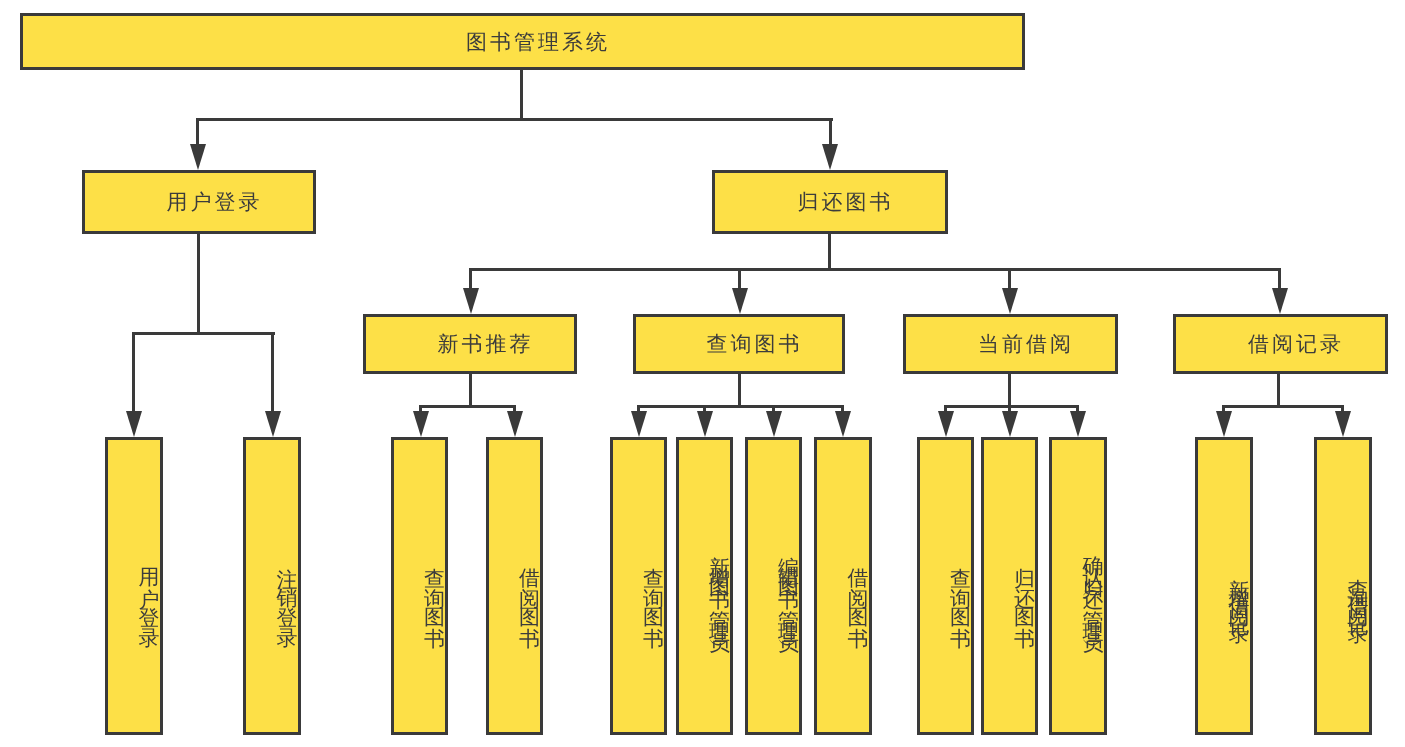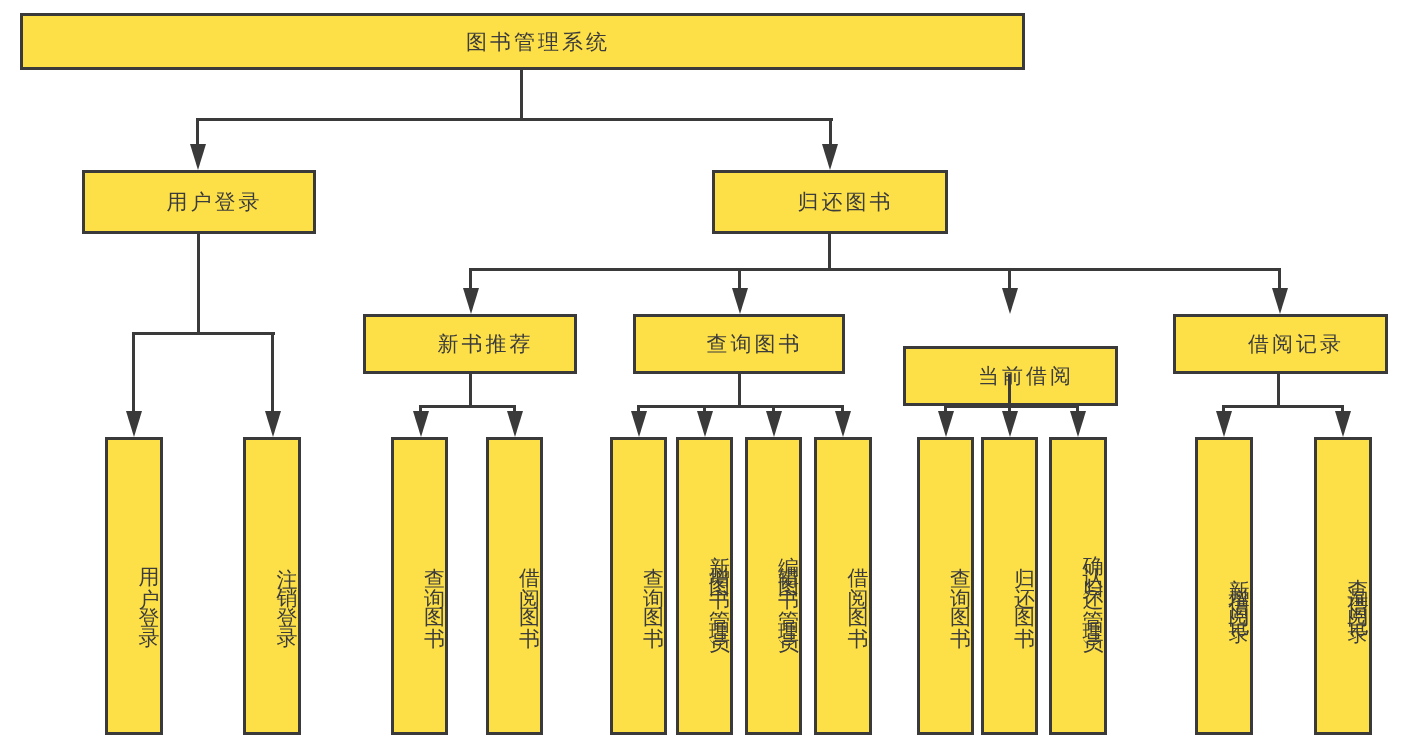--- a/index.html
+++ b/index.html
@@ -93,21 +93,21 @@
     <div class="vl" style="left:1278px; top:268px; height:22px;"></div>
     <div class="ah" style="left:1272px; top:288px;"></div>
   </div>
 
   <div class="box" style="left:363px; top:314px; width:214px; height:60px;">
     <span class="hlabel">新书推荐</span>
   </div>
   <div class="box" style="left:633px; top:314px; width:212px; height:60px;">
     <span class="hlabel">查询图书</span>
   </div>
-  <div class="box" style="left:903px; top:314px; width:215px; height:60px;margin-top:32px;">
+  <div class="box" style="left:903px; top:314px; width:215px; height:60px;">
     <span class="hlabel">当前借阅</span>
   </div>
   <div class="box" style="left:1173px; top:314px; width:215px; height:60px;">
     <span class="hlabel">借阅记录</span>
   </div>
 
   <div class="cgroup">
     <div class="vl" style="left:469px; top:374px; height:33px;"></div>
     <div class="hl" style="left:419px; top:405px; width:97px;"></div>
     <div class="vl" style="left:419px; top:405px; height:10px;"></div>

